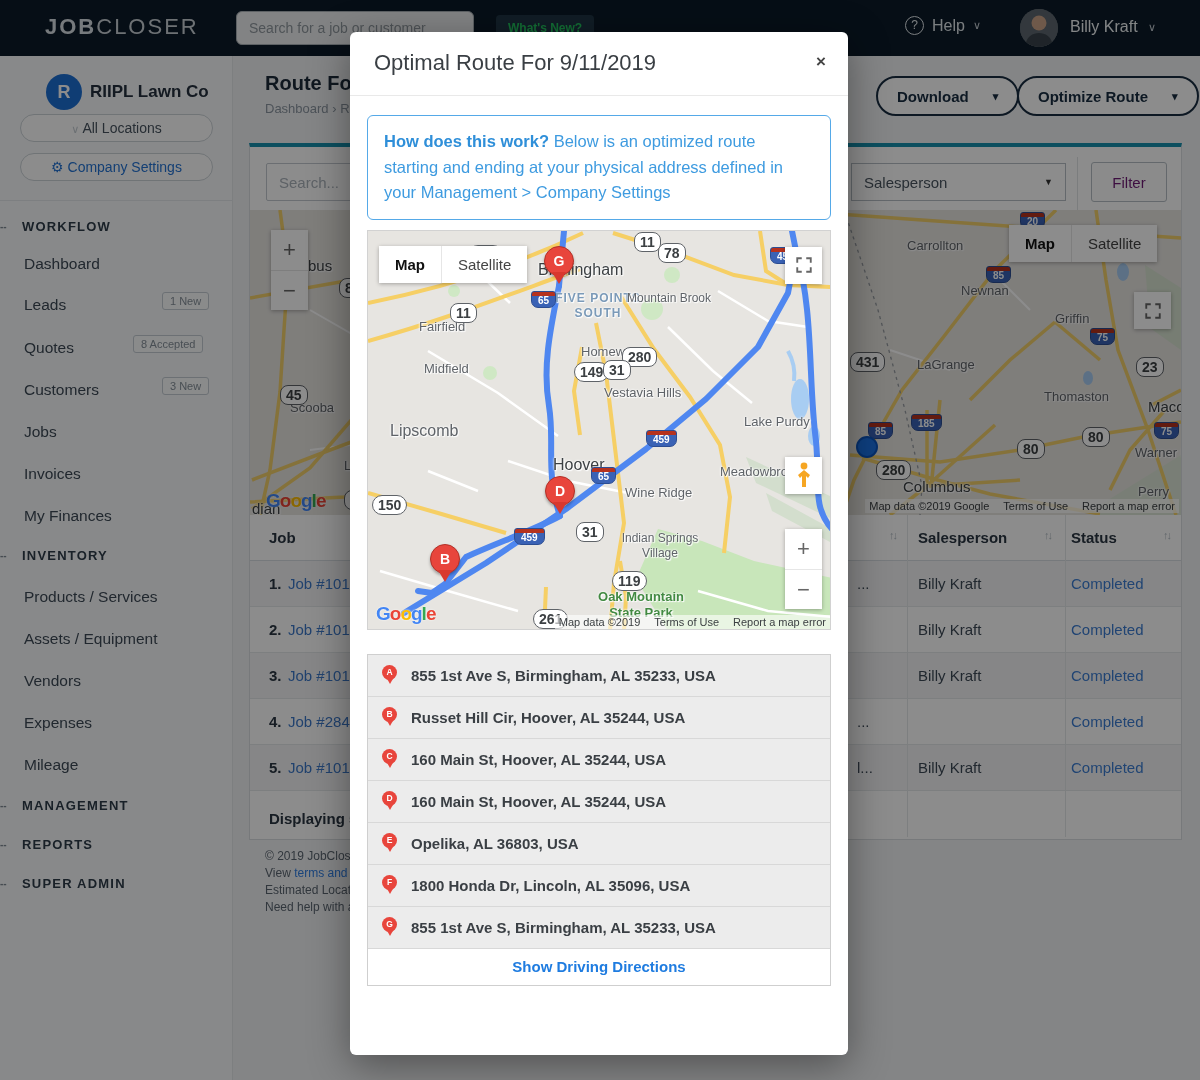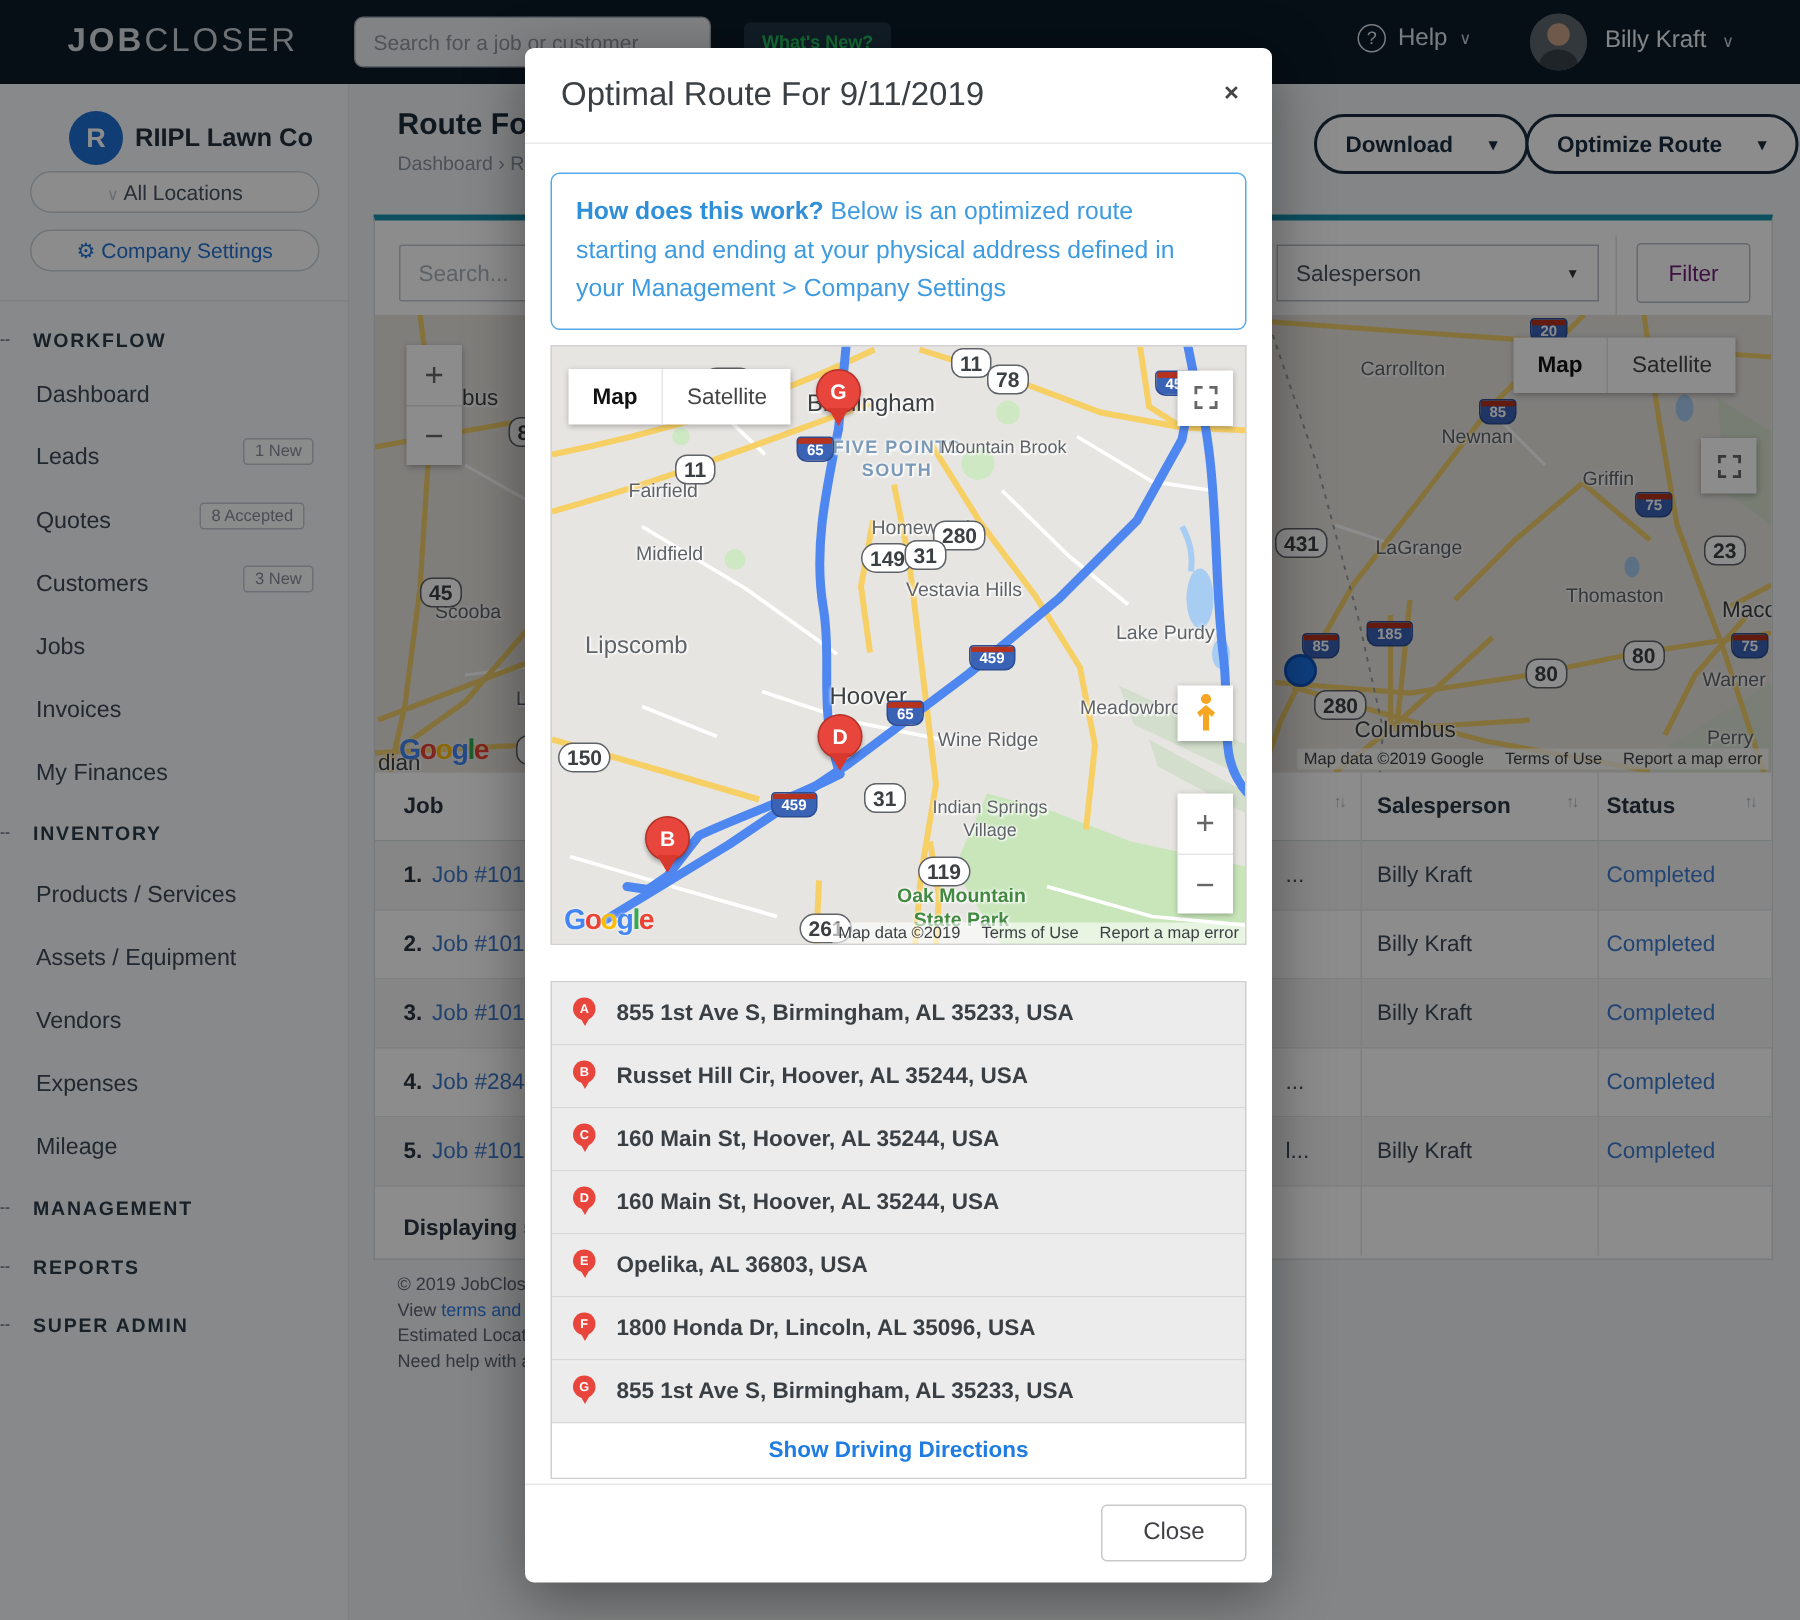--- a/index.html
+++ b/index.html
@@ -539,17 +539,14 @@
         </div>
       <div class="stop">
           <span class="spin">
             <i>G</i>
           </span>
           <span class="saddr">855 1st Ave S, Birmingham, AL 35233, USA</span>
         </div>
       <div class="directions"><a>Show Driving Directions</a></div>
     </div>
 
-    <div class="mfoot">
-      <button class="closebtn">Close</button>
-    </div>
   </div>
 </div>
 
 </body></html>

